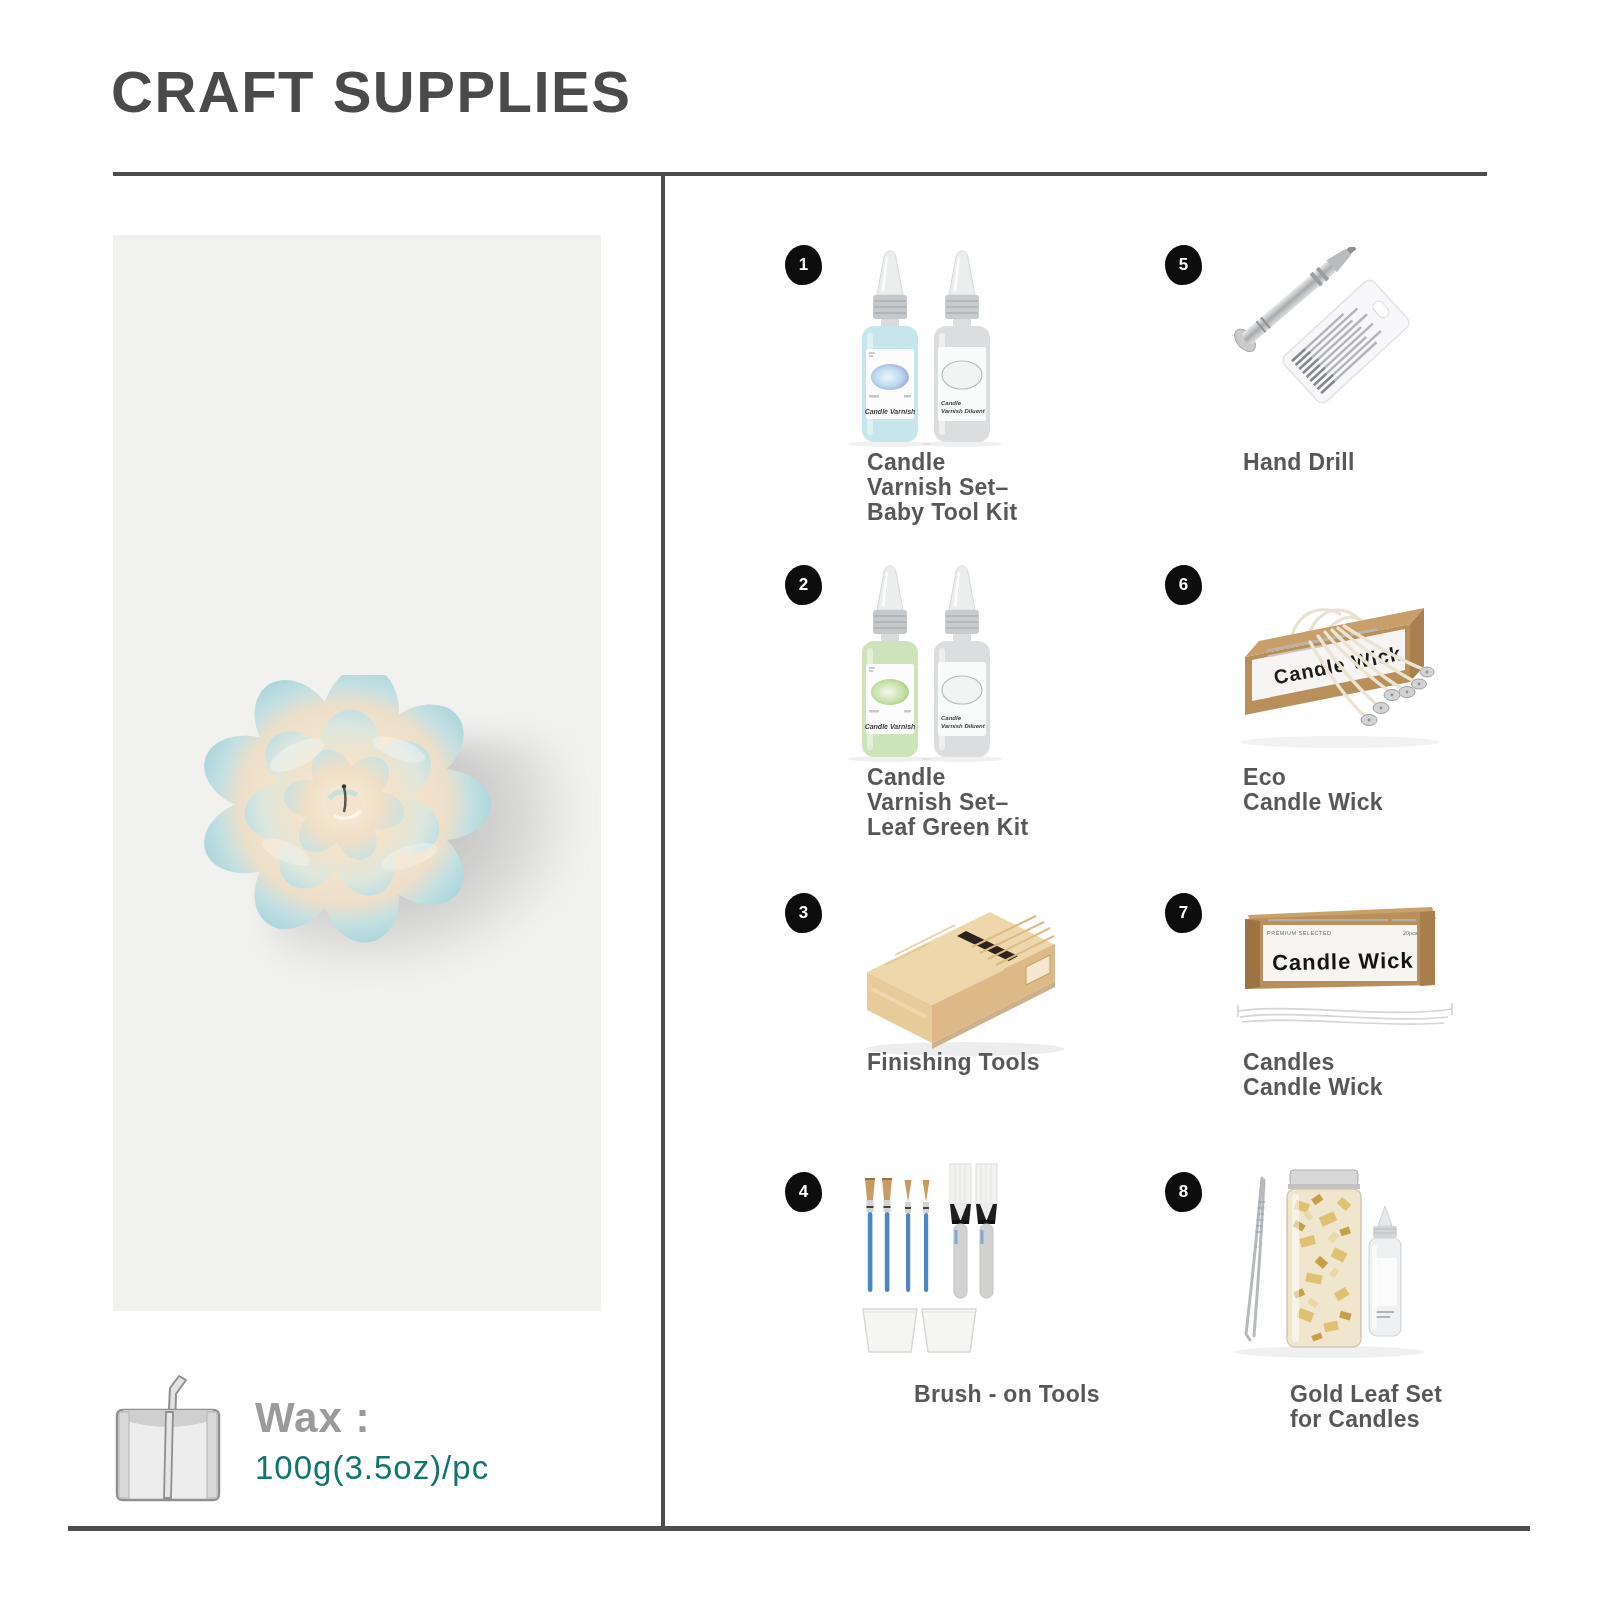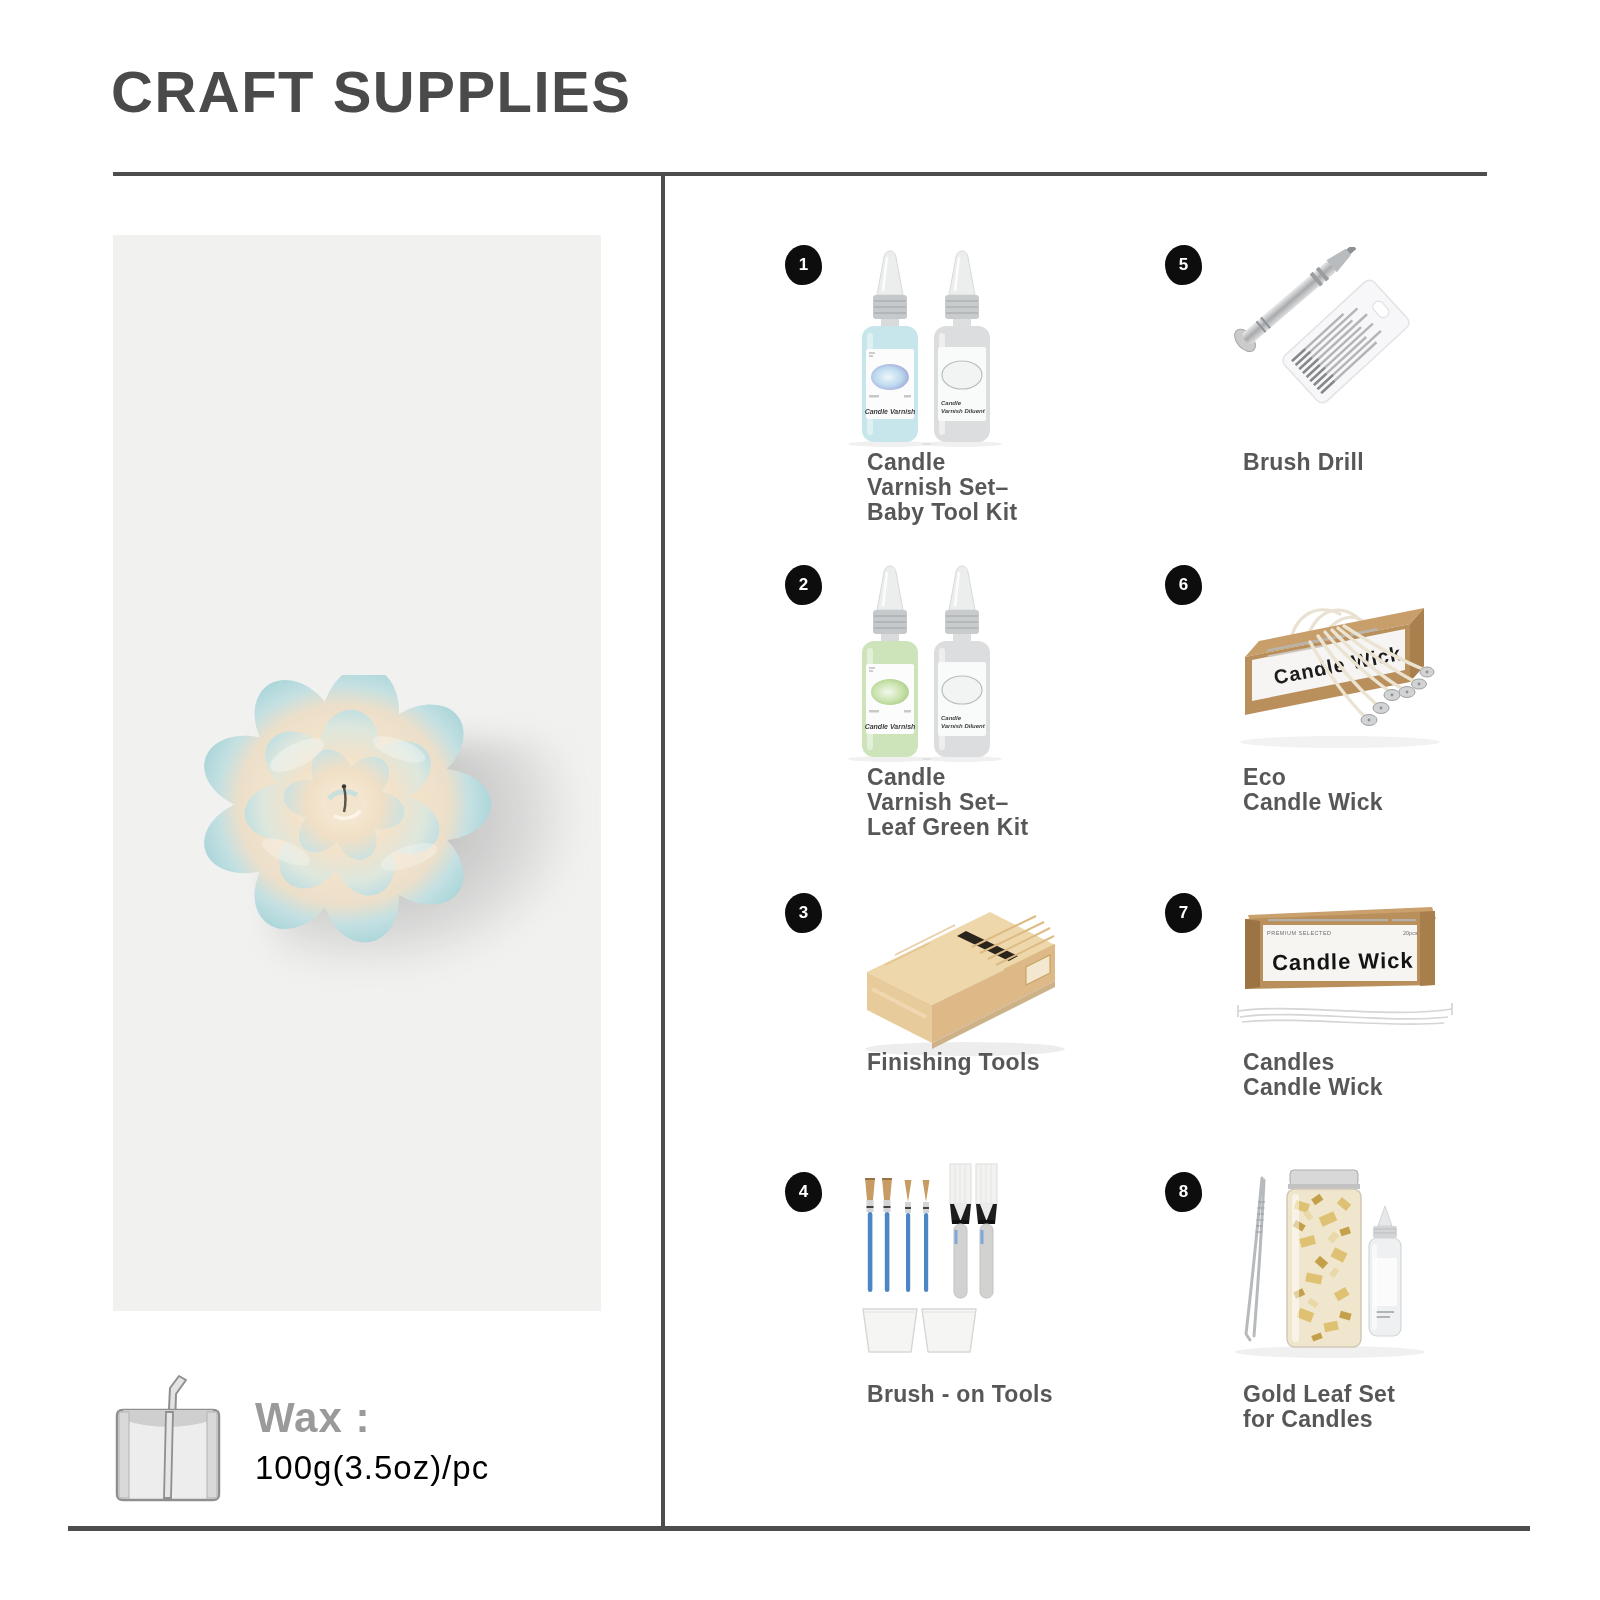--- a/index.html
+++ b/index.html
@@ -23,27 +23,27 @@
         border-radius:53% 47% 55% 45% / 50% 56% 44% 52%;
         display:flex;align-items:center;justify-content:center;
         font-size:17px;font-weight:700;}
   .art{position:absolute;left:75px;top:12px;width:260px;height:200px;}
   .item-label{position:absolute;font-size:23px;font-weight:700;color:#575757;line-height:25px;letter-spacing:.3px;}
   .item-label .ln{display:block;}
   .lbl-c1{left:102px;}
   .lbl-c2{left:98px;}
   .lbl-r12{top:215px;}
   .lbl-r3{top:185px;}
-  .lbl-r4{top:232px;}
+  .lbl-r4{top:232px;margin-left:47px;}
 
   .wax-row{position:absolute;left:113px;top:1372px;width:520px;height:135px;}
   .wax-icon{position:absolute;left:0;top:0;}
   .wax-text{position:absolute;left:142px;top:22px;}
   .wax-label{font-size:42px;font-weight:700;color:#9a9a9a;letter-spacing:1px;}
-  .wax-value{font-size:33px;font-weight:400;color:#000000;margin-top:7px;letter-spacing:1px;}
+  .wax-value{font-size:33px;font-weight:400;color:#0f766e;margin-top:7px;letter-spacing:1px;}
 </style>
 </head>
 <body>
 
 <div class="page">
 
   <div class="page-title">CRAFT SUPPLIES</div>
   <div class="rule rule-top"></div>
   <div class="rule rule-vert"></div>
   <div class="rule rule-bottom"></div>
@@ -210,21 +210,21 @@
         <rect x="4" y="-7" width="116" height="14" rx="5" fill="url(#met5)"></rect>
         <rect x="24" y="-7" width="2" height="14" fill="#8f9294"></rect>
         <rect x="30" y="-7" width="2" height="14" fill="#8f9294"></rect>
         <rect x="96" y="-8" width="4" height="16" fill="#9b9ea0"></rect>
         <rect x="104" y="-8" width="4" height="16" fill="#9b9ea0"></rect>
         <polygon points="118,-8 140,-4 140,4 118,8" fill="#b9bcbe"></polygon>
         <rect x="140" y="-3" width="8" height="6" fill="#8f9294"></rect>
       </g>
     </svg>
     <div class="item-label lbl-c2 lbl-r12">
-      <span class="ln">Brush Drill</span>
+      <span class="ln">Hand Drill</span>
     </div>
   </div>
 
   <div class="item-card" style="left:765px;top:550px;">
     <div class="badge" style="left:20px;top:15px;">
       <span>2</span>
     </div>
     <svg class="art" viewBox="0 0 260 200">
       <defs>
         <radialGradient id="sw2" cx="0.45" cy="0.5" r="0.65">

